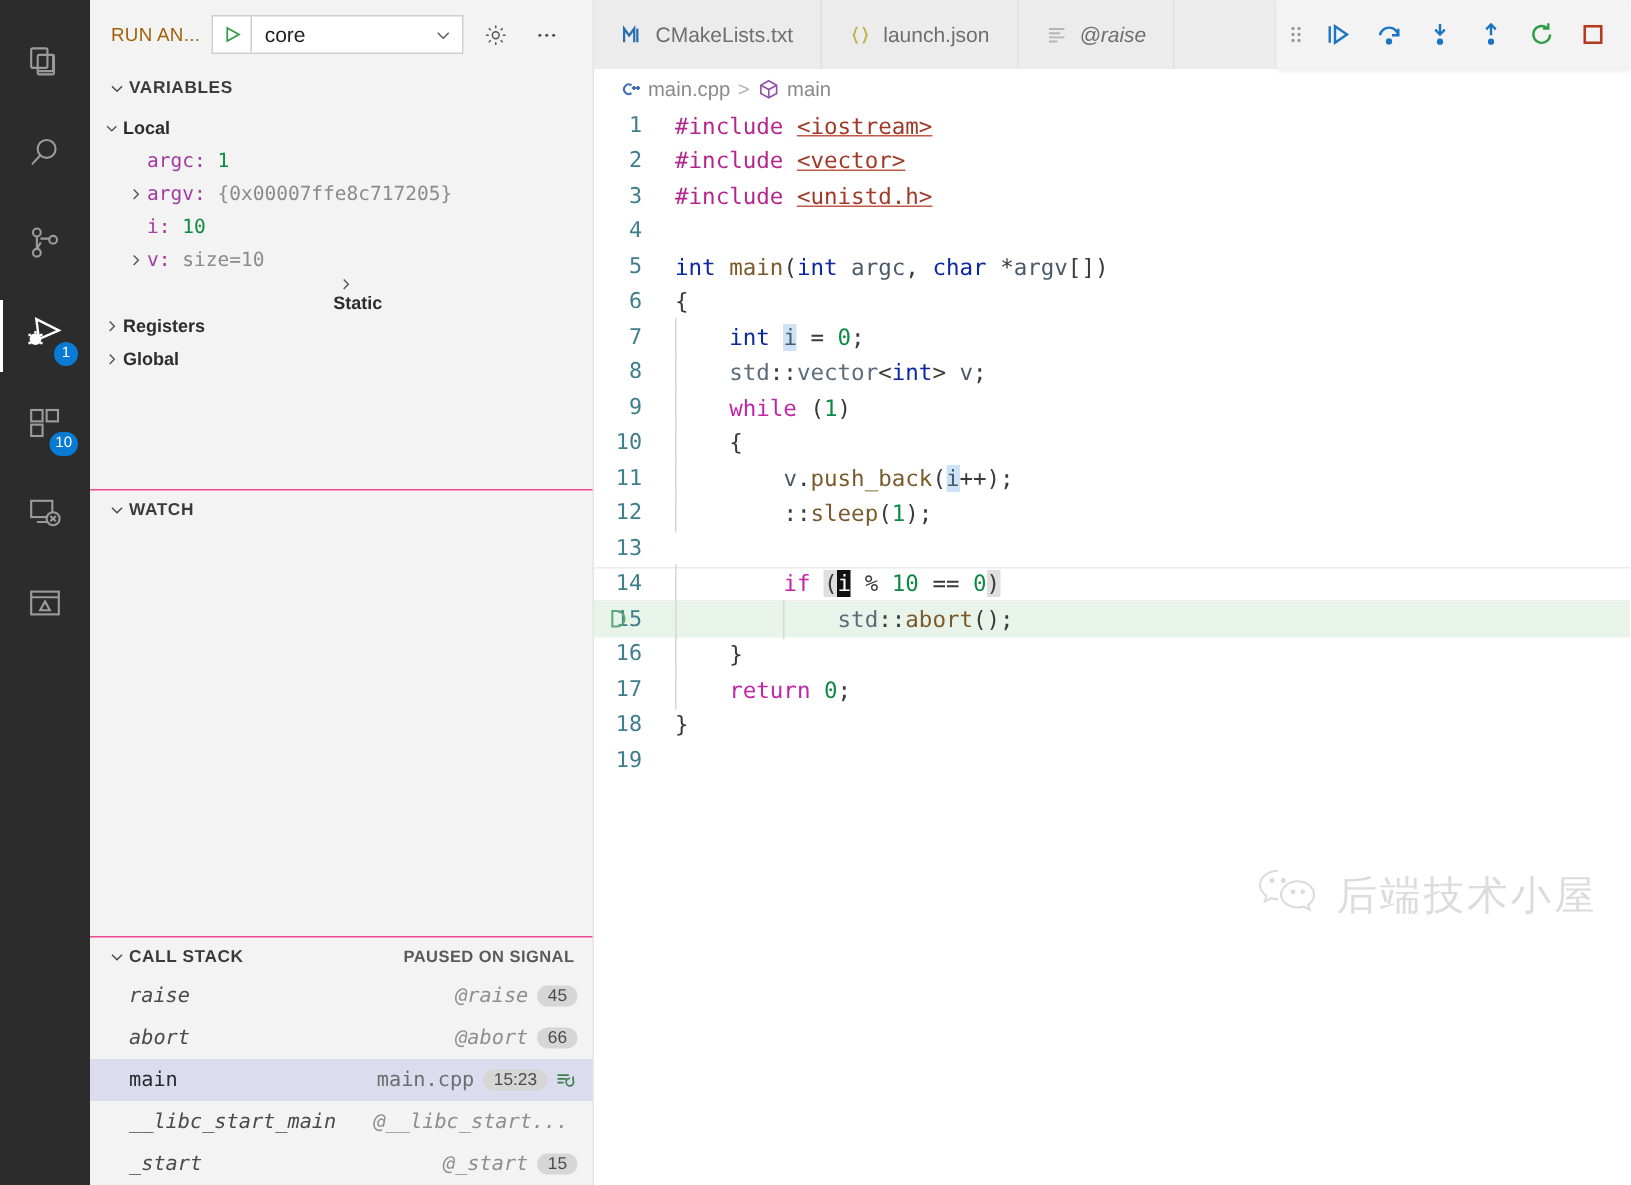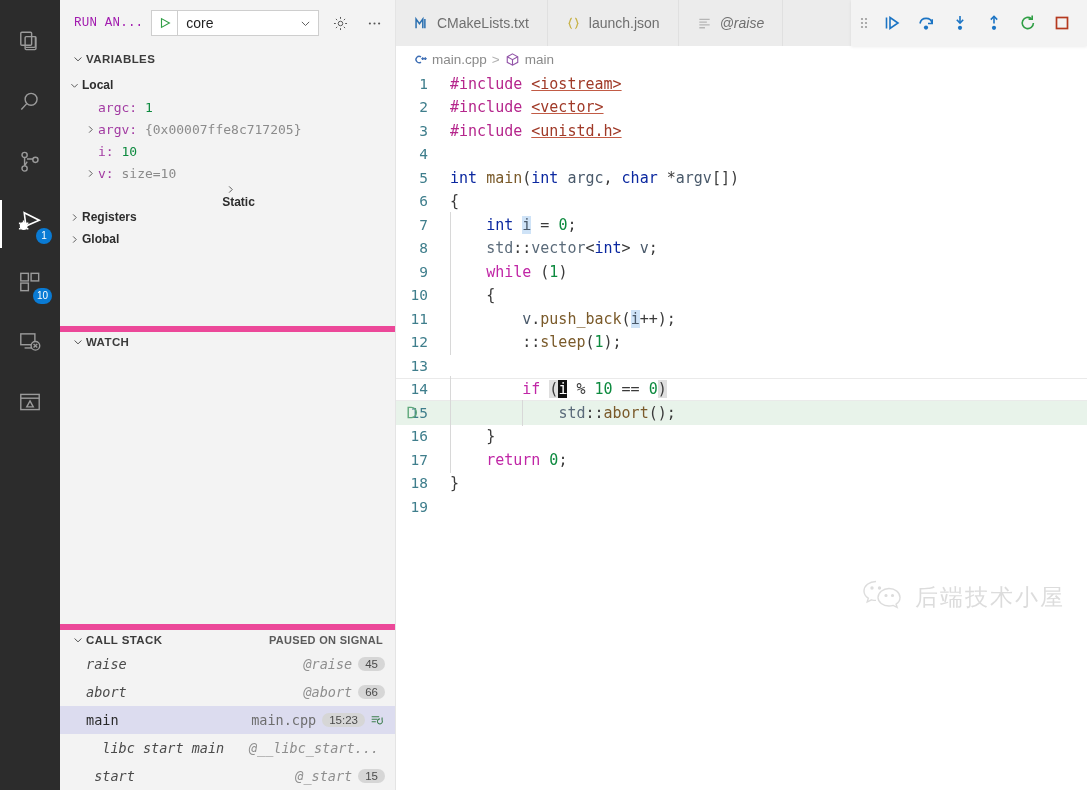--- a/index.html
+++ b/index.html
@@ -36,35 +36,35 @@
   
   .sidebar {
     width: 336px; flex: 0 0 336px; height: 790px; background: #f3f3f3;
     display: flex; flex-direction: column; border-right: 1px solid #e4e4e4;
   }
   .sb-header {
     height: 46px; display: flex; align-items: center; padding: 0 8px 0 14px;
     gap: 8px; flex: 0 0 46px;
   }
   .sb-title {
-    font-size: 12.5px; color: #a21caf; letter-spacing: .2px; white-space: nowrap; font-family: Liberation Mono, monospace;
+    font-size: 12.5px; color: #a16207; letter-spacing: .2px; white-space: nowrap;
   }
   .launch-box {
     display: flex; align-items: center; height: 26px; background: #ffffff;
     border: 1px solid #cecece; min-width: 168px; flex: 0 0 auto;
   }
   .launch-play { width: 26px; display:flex; align-items:center; justify-content:center; border-right: 1px solid #cecece; height: 100%; }
   .launch-name { font-size: 14px; color: #1f1f1f; padding: 0 8px; flex: 1; }
   .launch-caret { width: 26px; display:flex; align-items:center; justify-content:center; color:#5a5a5a; }
   .sb-iconbtn { width: 26px; height: 26px; display:flex; align-items:center; justify-content:center; color:#555; }
 
   .section-header {
     height: 26px; display: flex; align-items: center; padding-left: 10px;
     font-size: 11.5px; font-weight: bold; color: #3b3b3b; letter-spacing: .4px;
-    border-top: 6px solid #ec4899;
+    border-top: 1px solid #ec4899;
   }
   .section-header .chev { width: 16px; display:flex; align-items:center; justify-content:center; color:#4a4a4a; }
   .section-header .hint {
     margin-left: auto; padding-right: 12px; font-size: 11px;
     color: #5a5a5a; font-weight: bold; letter-spacing: .3px;
   }
 
   .vars { padding-top: 2px; font-family: "DejaVu Sans Mono", monospace; font-size: 13px; }
   .var-row { height: 22px; display: flex; align-items: center; padding-left: 22px; white-space: nowrap; }
   .var-row .twist { width: 16px; margin-left: -16px; color: #555; font-size: 11px; display:inline-flex; justify-content:center; }
@@ -143,21 +143,21 @@
   .k-op   { color: #3a3a3a; }
   .k-type { color: #5b6b7a; }
   .hl-i   { background: #cfe3f7; }
   .hl-i-sel { background: #111111; color: #ffffff; }
   .sel-paren { background: #dfdfdf; }
 
   .watermark {
     position: absolute; right: 22px; bottom: 34px; display: flex; align-items: center;
     gap: 10px; opacity: .30; pointer-events: none;
   }
-  .wm-text { font-size: 23px; color: #8e8e8e; letter-spacing: 2px; font-family: Liberation Mono, monospace; }
+  .wm-text { font-size: 27px; color: #8e8e8e; letter-spacing: 2px; font-family: Liberation Mono, monospace; }
 </style>
 </head>
 <body>
 
 <div id="app">
 
   <div class="activitybar">
 
     <div class="act-item">
       <span>

